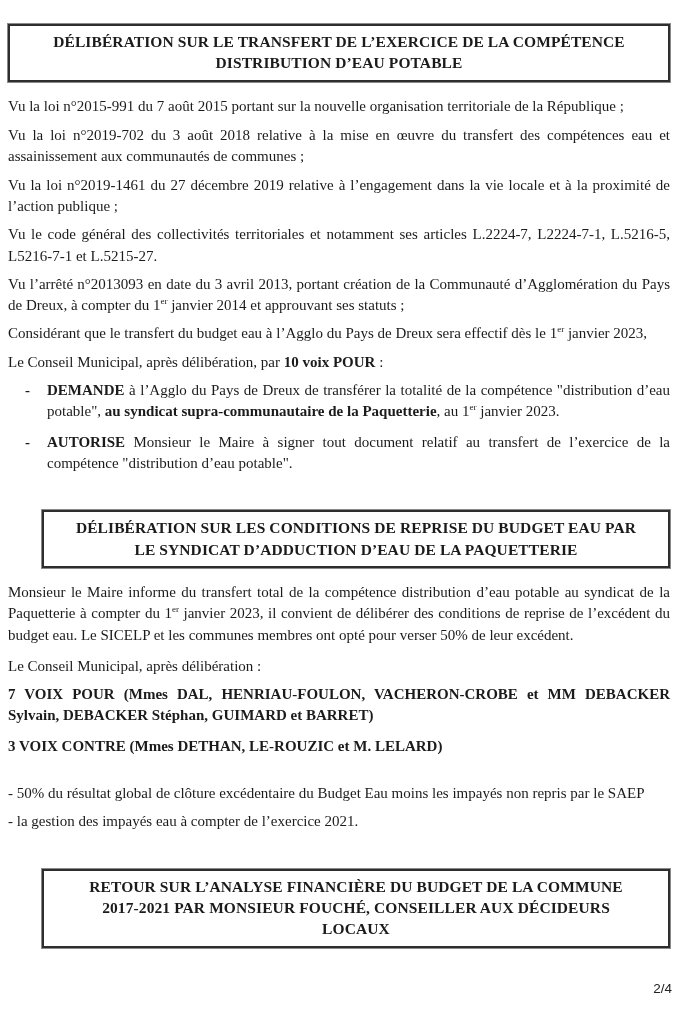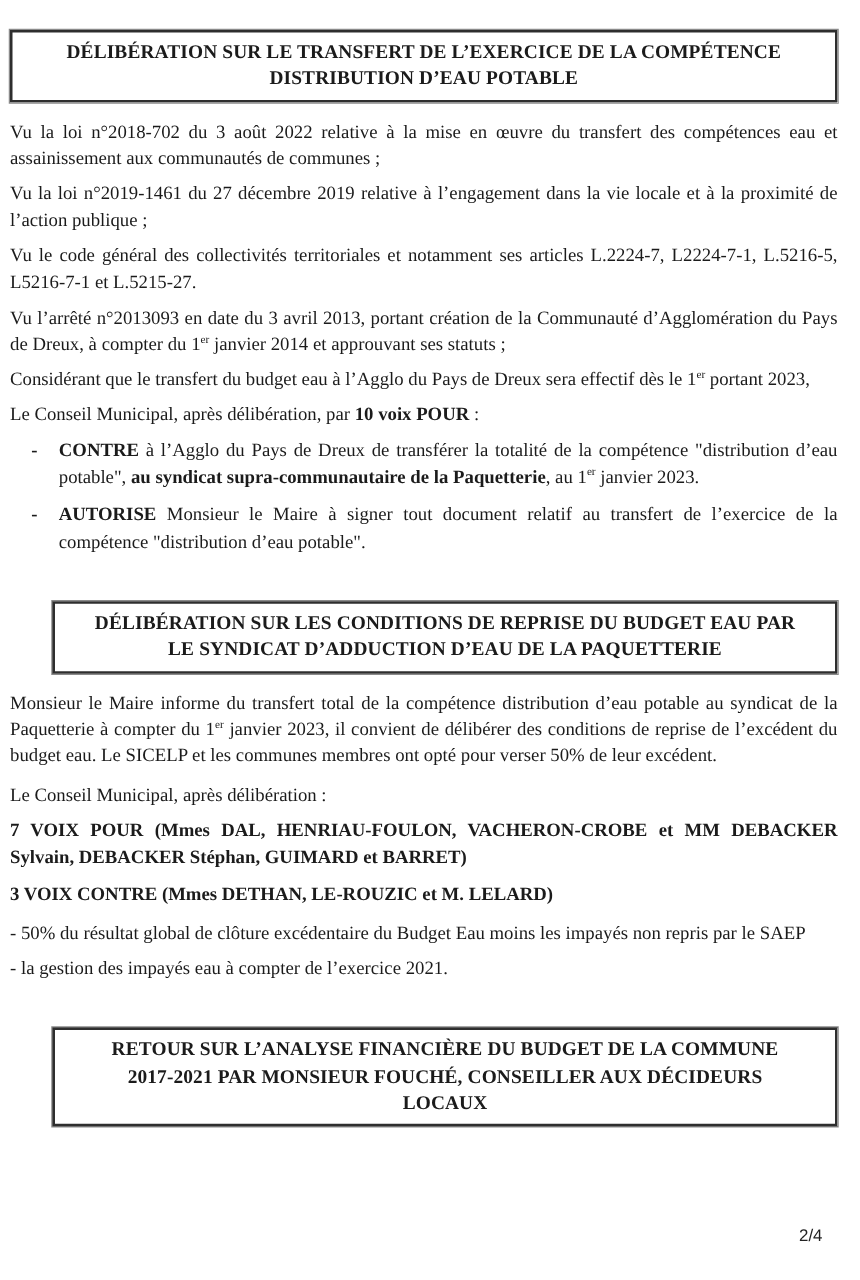--- a/index.html
+++ b/index.html
@@ -44,62 +44,63 @@
     grid-template-columns: 22px 1fr;
     margin: 0 0 9px 17px;
   }
   .li .dash {
     font-size: 15px; line-height: 1.42;
     font-weight: bold;
   }
   .li p.body { margin: 0; }
   .footer-page {
     position: absolute;
-    right: 30px; bottom: 28px;
+    right: 16px; bottom: 28px;
     font-family: "Liberation Sans", sans-serif;
     font-size: 13.5px;
     color: #222;
   }
 </style>
 </head>
 <body>
 
 <div class="page">
 
   <div class="section">
     <div class="title-box">
       <span>DÉLIBÉRATION SUR LE TRANSFERT DE L’EXERCICE DE LA COMPÉTENCE DISTRIBUTION D’EAU POTABLE</span>
     </div>
-    <p class="body"><span>Vu la loi n°2018-702 du 3 août 2022 relative à la mise en œuvre du transfert des compétences eau et assainissement aux communautés de communes ;</span></p>
+    <p class="body" style="margin-bottom:8px"><span>Vu la loi n°2015-991 du 7 août 2015 portant sur la nouvelle organisation territoriale de la République ;</span></p>
+    <p class="body"><span>Vu la loi n°2019-702 du 3 août 2018 relative à la mise en œuvre du transfert des compétences eau et assainissement aux communautés de communes ;</span></p>
     <p class="body"><span>Vu la loi n°2019-1461 du 27 décembre 2019 relative à l’engagement dans la vie locale et à la proximité de l’action publique ;</span></p>
     <p class="body"><span>Vu le code général des collectivités territoriales et notamment ses articles L.2224-7, L2224-7-1, L.5216-5, L5216-7-1 et L.5215-27.</span></p>
     <p class="body"><span>Vu l’arrêté n°2013093 en date du 3 avril 2013, portant création de la Communauté d’Agglomération du Pays de Dreux, à compter du 1</span><sup>er</sup><span> janvier 2014 et approuvant ses statuts ;</span></p>
-    <p class="body"><span>Considérant que le transfert du budget eau à l’Agglo du Pays de Dreux sera effectif dès le 1</span><sup>er</sup><span> portant 2023,</span></p>
+    <p class="body"><span>Considérant que le transfert du budget eau à l’Agglo du Pays de Dreux sera effectif dès le 1</span><sup>er</sup><span> janvier 2023,</span></p>
     <p class="body"><span>Le Conseil Municipal, après délibération, par </span><span class="b">10 voix POUR</span><span> :</span></p>
     <div class="list">
       <div class="li">
         <span class="dash">-</span>
-        <p class="body"><span class="b">CONTRE</span><span> à l’Agglo du Pays de Dreux de transférer la totalité de la compétence "distribution d’eau potable", </span><span class="b">au syndicat supra-communautaire de la Paquetterie</span><span>, au 1</span><sup>er</sup><span> janvier 2023.</span></p>
+        <p class="body"><span class="b">DEMANDE</span><span> à l’Agglo du Pays de Dreux de transférer la totalité de la compétence "distribution d’eau potable", </span><span class="b">au syndicat supra-communautaire de la Paquetterie</span><span>, au 1</span><sup>er</sup><span> janvier 2023.</span></p>
       </div>
       <div class="li">
         <span class="dash">-</span>
         <p class="body"><span class="b">AUTORISE</span><span> Monsieur le Maire à signer tout document relatif au transfert de l’exercice de la compétence "distribution d’eau potable".</span></p>
       </div>
     </div>
   </div>
 
   <div class="section">
     <div class="title-box">
       <span>DÉLIBÉRATION SUR LES CONDITIONS DE REPRISE DU BUDGET EAU PAR LE SYNDICAT D’ADDUCTION D’EAU DE LA PAQUETTERIE</span>
     </div>
     <p class="body"><span>Monsieur le Maire informe du transfert total de la compétence distribution d’eau potable au syndicat de la Paquetterie à compter du 1</span><sup>er</sup><span> janvier 2023, il convient de délibérer des conditions de reprise de l’excédent du budget eau. Le SICELP et les communes membres ont opté pour verser 50% de leur excédent.</span></p>
     <p class="body mt"><span>Le Conseil Municipal, après délibération :</span></p>
     <p class="body" style=""><span class="b">7 VOIX POUR (Mmes DAL, HENRIAU-FOULON, VACHERON-CROBE et MM DEBACKER Sylvain, DEBACKER Stéphan, GUIMARD et BARRET)</span></p>
     <p class="body" style="margin-top:9px"><span class="b">3 VOIX CONTRE (Mmes DETHAN, LE-ROUZIC et M. LELARD)</span></p>
-    <p class="body" style="margin-top:9px"><span>- 50% du résultat global de clôture excédentaire du Budget Eau moins les impayés non repris par le SAEP</span></p>
+    <p class="body" style="margin-top:26px"><span>- 50% du résultat global de clôture excédentaire du Budget Eau moins les impayés non repris par le SAEP</span></p>
     <p class="body" style="margin-top:4px"><span>- la gestion des impayés eau à compter de l’exercice 2021.</span></p>
   </div>
 
   <div class="section">
     <div class="title-box">
       <span>RETOUR SUR L’ANALYSE FINANCIÈRE DU BUDGET DE LA COMMUNE 2017-2021 PAR MONSIEUR FOUCHÉ, CONSEILLER AUX DÉCIDEURS LOCAUX</span>
     </div>
 
   </div>
 

